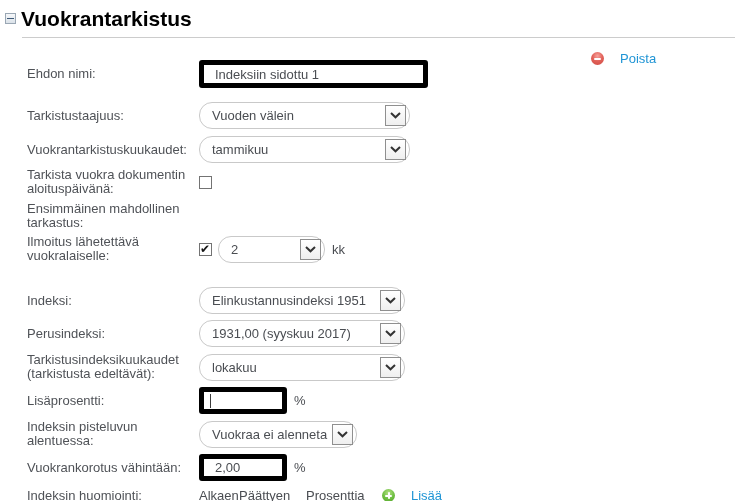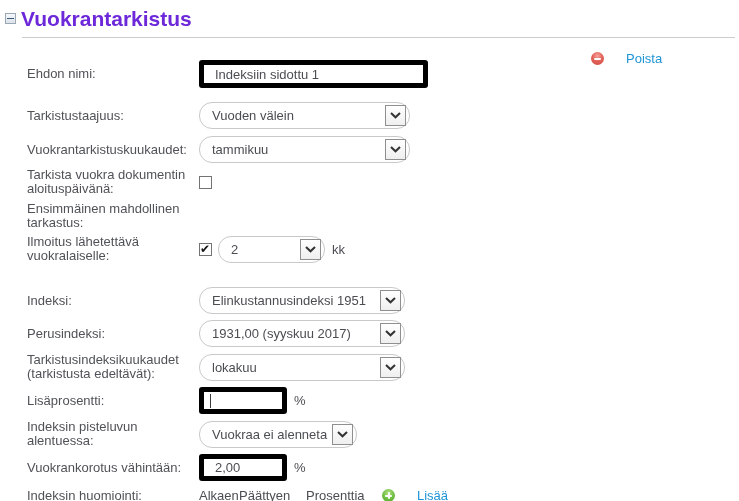--- a/index.html
+++ b/index.html
@@ -13,26 +13,26 @@
   .collapse-box {
     position:absolute; left:5px; top:13px; width:11px; height:11px;
     border:1px solid #9aa7b4; background:linear-gradient(#f6f8fa,#dbe2e9);
     box-sizing:border-box; cursor:pointer;
   }
   .collapse-box::after {
     content:""; position:absolute; left:1px; right:1px; top:4px; height:1px; background:#3e5a78;
   }
   .page-title {
     position:absolute; left:21px; top:7px; margin:0;
-    font-size:21px; font-weight:700; color:#6d28d9; letter-spacing:0;
+    font-size:21px; font-weight:700; color:#000000; letter-spacing:0;
   }
   .rule { position:absolute; left:22px; top:37px; width:713px; height:1px; background:#cccccc; }
 
   
-  .action-link { display:flex; align-items:center; gap:22px; cursor:pointer; text-decoration:none; }
+  .action-link { display:flex; align-items:center; gap:16px; cursor:pointer; text-decoration:none; }
   .action-link .link-text { color:#2095d5; }
   .poista-link { position:absolute; left:591px; top:51px; }
 
   .ico { width:13px; height:13px; border-radius:50%; position:relative; display:inline-block; flex:0 0 13px; }
   .ico-red  { background:radial-gradient(circle at 50% 30%, #f7a49e 0%, #e2625a 45%, #ce4a42 100%); }
   .ico-red::after  { content:""; position:absolute; left:3px; right:3px; top:6px; height:2px; background:#fff; border-radius:1px; }
   .ico-green { background:radial-gradient(circle at 50% 30%, #b2e083 0%, #70c043 50%, #52a229 100%); }
   .ico-green::after  { content:""; position:absolute; left:3px; right:3px; top:6px; height:2px; background:#fff; border-radius:1px; }
   .ico-green::before { content:""; position:absolute; top:3px; bottom:3px; left:6px; width:2px; background:#fff; border-radius:1px; }
 

